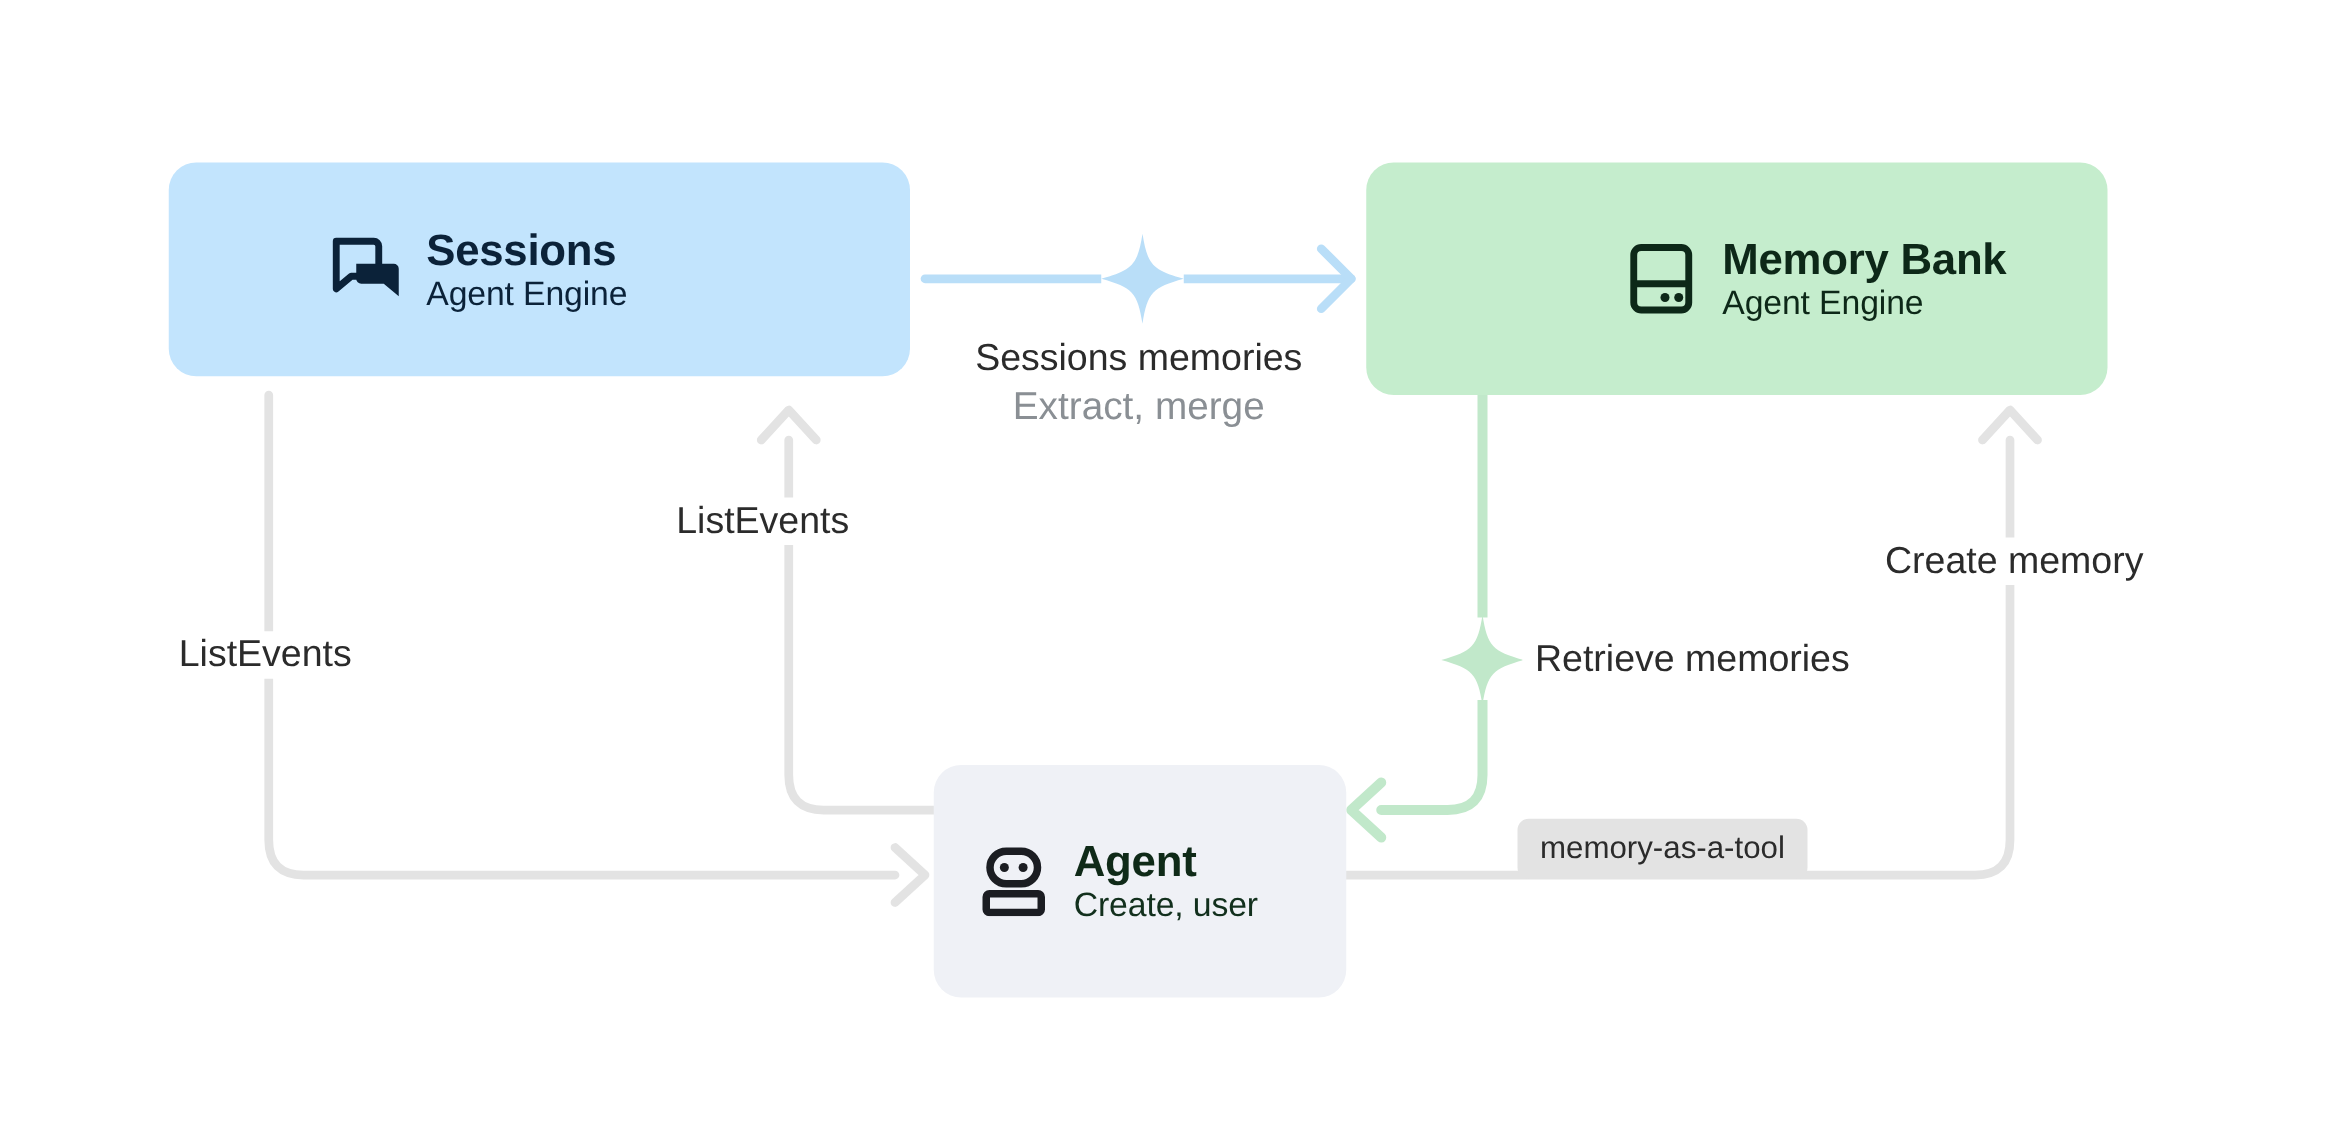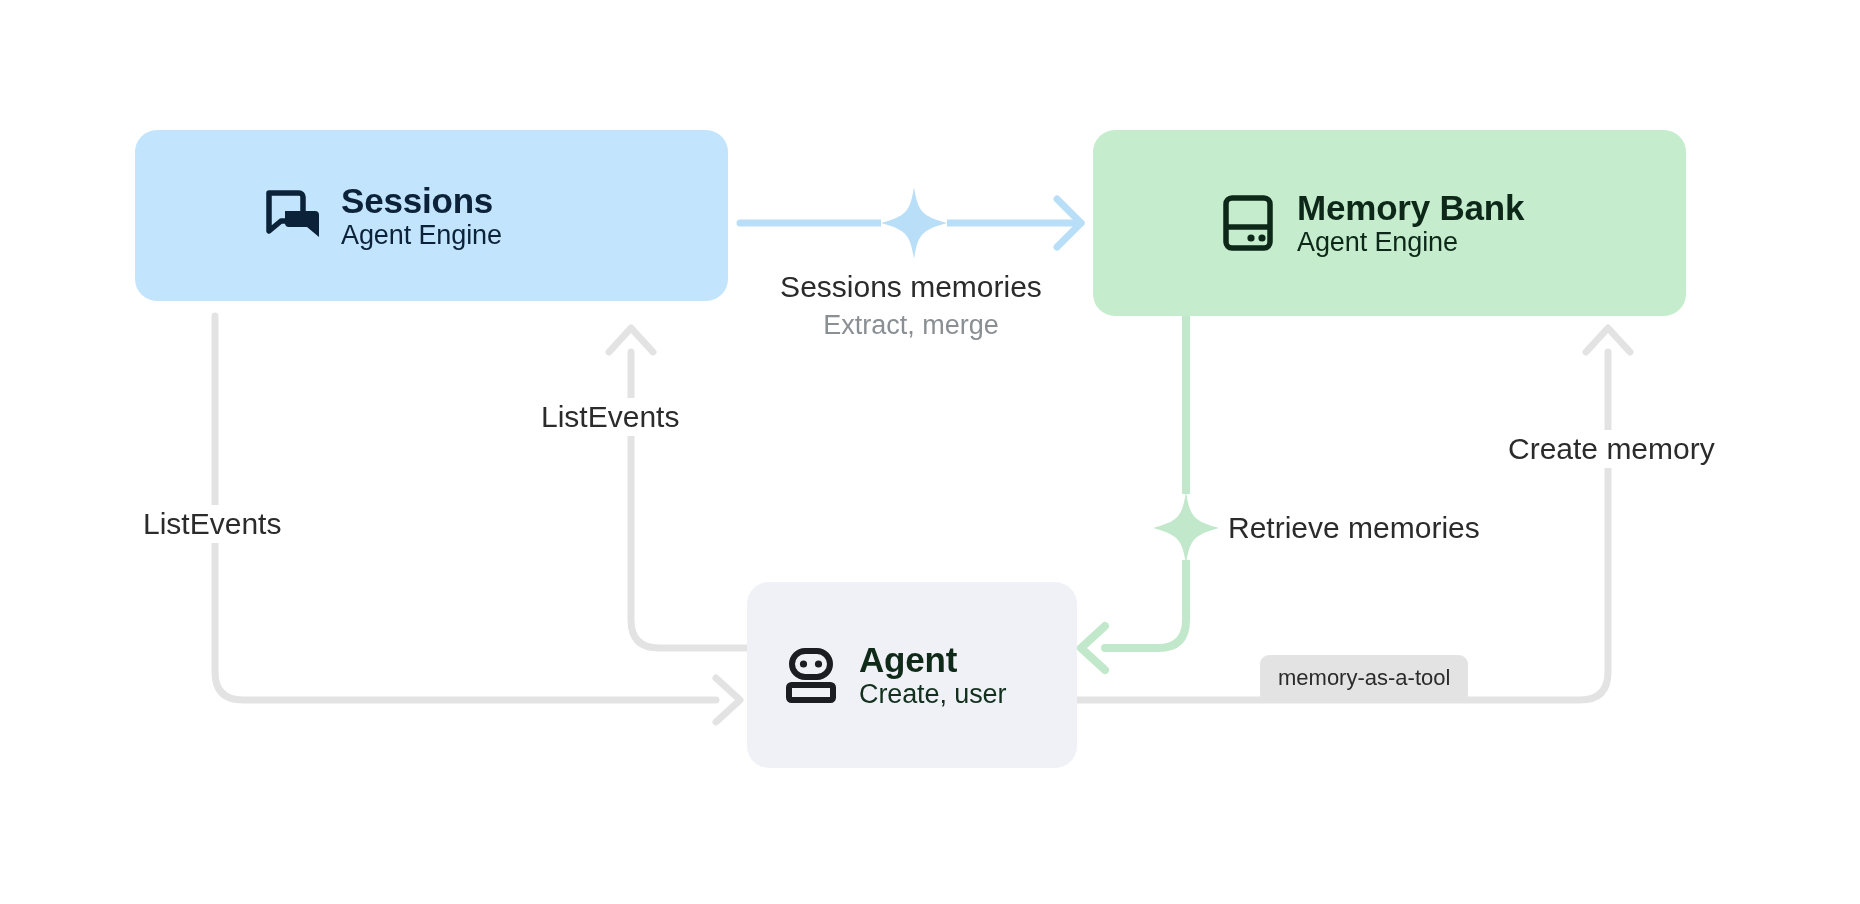--- a/index.html
+++ b/index.html
@@ -70,29 +70,30 @@
 
   
   #node-memory-bank {
     left: 1093px;
     top: 130px;
     width: 593px;
     height: 186px;
     background: #c5edcd;
     border-radius: 22px;
     padding-left: 128px;
+    justify-content: center;
   }
   #node-memory-bank .node-title,
   #node-memory-bank .node-subtitle { color: #0d2818; }
   #node-memory-bank .node-icon { margin-right: 22px; }
 
   
   #node-agent {
     left: 747px;
-    top: 582px;
+    top: 612px;
     width: 330px;
     height: 186px;
     background: #eff1f6;
     border-radius: 22px;
     padding-left: 38px;
   }
   #node-agent .node-title { color: #0f2a18; }
   #node-agent .node-subtitle { color: #12301d; }
   #node-agent .node-icon { margin-right: 22px; }
 
@@ -100,36 +101,36 @@
     position: absolute;
     white-space: nowrap;
     background: #ffffff;
     padding: 0 10px;
     color: #2b2b2b;
     font-size: 30px;
     line-height: 38px;
   }
   .edge-label.sub {
     color: #8a8f94;
-    font-size: 27px;
+    font-size: 31px;
     line-height: 34px;
   }
   .edge-label.centered {
     transform: translateX(-50%);
     text-align: center;
   }
   #badge-memory-as-a-tool {
     position: absolute;
-    left: 1260px;
+    left: 1214px;
     top: 655px;
     background: #e3e3e3;
     border-radius: 9px;
     padding: 9px 18px 11px 18px;
     color: #2b2b2b;
-    font-size: 22px;
+    font-size: 25px;
     line-height: 28px;
     white-space: nowrap;
   }
 </style>
 </head>
 <body>
 
 <div id="diagram-root">
 
   <svg class="layer" viewBox="0 0 1860 904" xmlns="http://www.w3.org/2000/svg">

